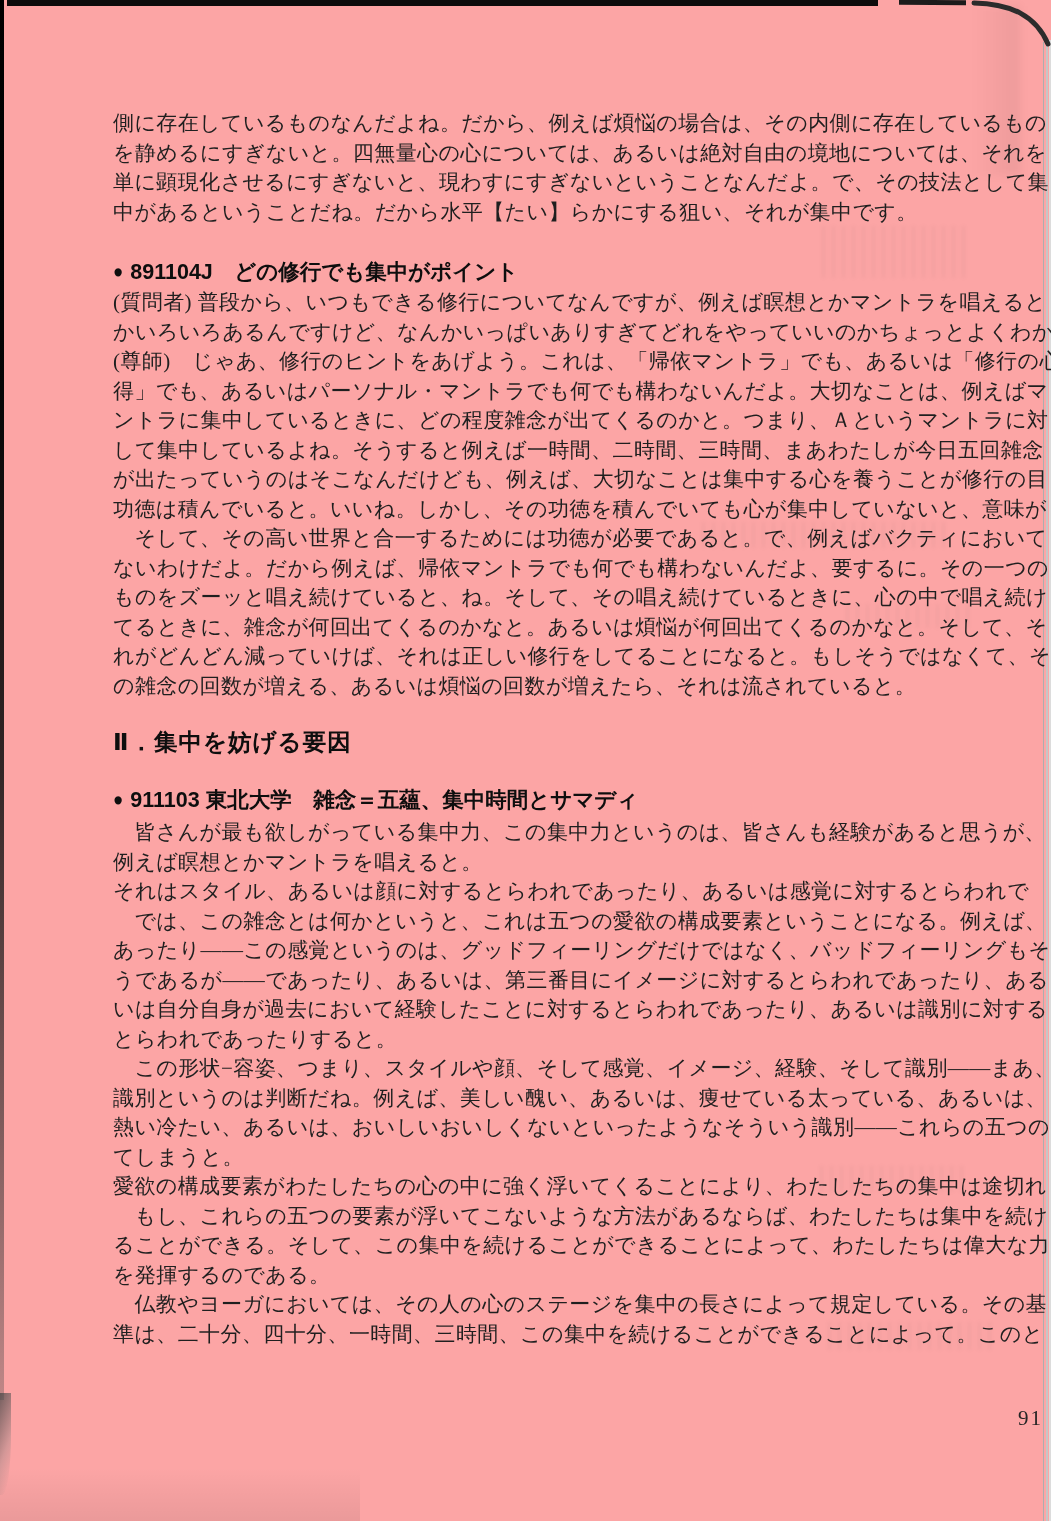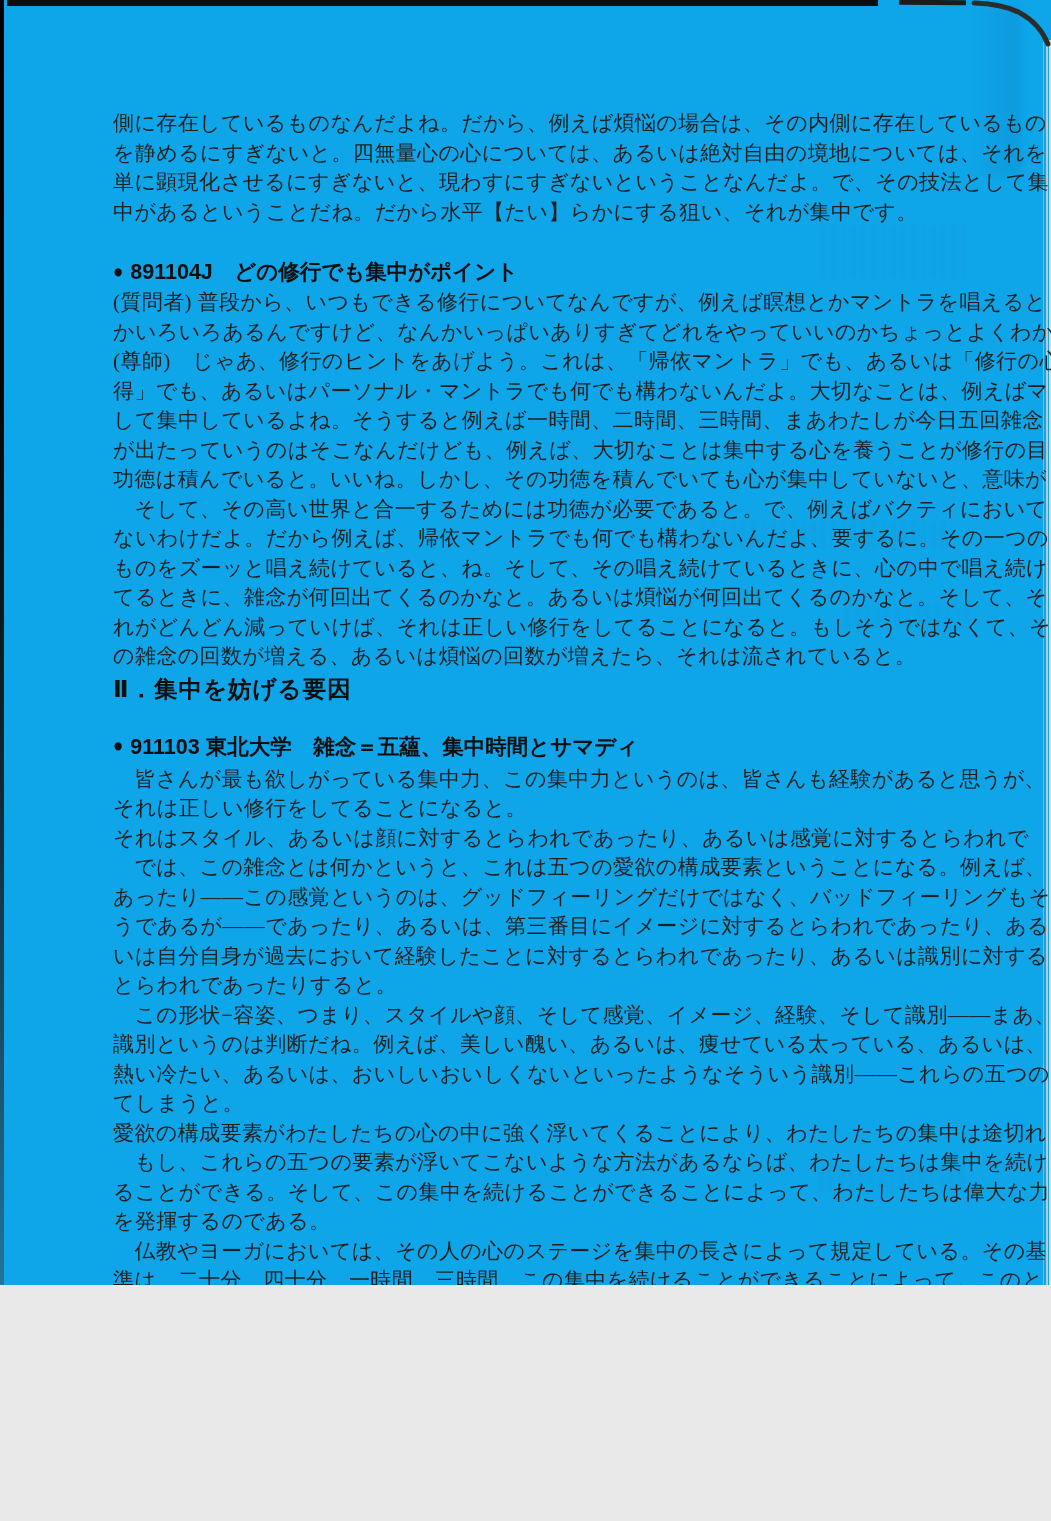--- a/index.html
+++ b/index.html
@@ -1,19 +1,19 @@
 <!DOCTYPE html>
 <html lang="ja"><head>
 <meta charset="utf-8">
 <style>
   html,body{margin:0;padding:0;background:#e9e9e9;}
   .page{
     position:relative;
-    width:1051px;height:1285px;
-    background:#0ea5e9;
+    width:1051px;height:1521px;
+    background:#fca5a5;
     overflow:hidden;
     font-family:"Liberation Serif","DejaVu Serif",serif;
   }
   
   .top-bar{position:absolute;left:7px;top:0;width:871px;height:6px;background:#0d0d0d;}
   .top-bar-2{position:absolute;left:899px;top:0;width:67px;height:5px;background:#1c1c1c;transform:skewY(.4deg);}
   .left-edge-line{position:absolute;left:0;top:0;width:4px;height:1400px;
     background:linear-gradient(to bottom,#000 0%,#060606 28%,rgba(15,15,15,.85) 55%,rgba(40,40,40,.6) 80%,rgba(80,80,80,.35) 100%);}
   .left-wedge{position:absolute;left:0;top:1393px;width:11px;height:102px;
     background:linear-gradient(110deg,rgba(70,70,70,.75),rgba(120,120,120,.3) 55%,rgba(170,170,170,0) 88%);
@@ -38,24 +38,24 @@
   .para{margin:0;}
   .line{height:29.5px;line-height:29.5px;font-size:21px;letter-spacing:.4px;white-space:nowrap;}
   .bullet-heading{display:flex;align-items:center;height:31px;
     font-family:"Liberation Sans","DejaVu Sans",sans-serif;font-weight:bold;font-size:21.5px;color:#0e0e0e;}
   .bullet{font-size:17px;margin-right:7px;transform:scaleY(1.15);}
   .section-heading{height:34px;line-height:34px;
     font-family:"Liberation Sans","DejaVu Sans",sans-serif;font-weight:bold;font-size:23.5px;
     letter-spacing:1px;color:#0e0e0e;}
   
   [data-name="heading-891104J"]{margin-top:29px;margin-bottom:1px;}
-  [data-name="section-heading-2"]{}
+  [data-name="section-heading-2"]{margin-top:24px;}
   [data-name="heading-911103"]{margin-top:25px;margin-bottom:3px;}
-  .footer-page-number{position:absolute;left:0;right:8px;top:1406px;text-align:left;
-    font-size:25px;letter-spacing:2px;color:#242424;}
+  .footer-page-number{position:absolute;left:0;right:8px;top:1406px;text-align:right;
+    font-size:21px;letter-spacing:2px;color:#242424;}
 </style>
 </head>
 <body>
 
 <div class="page" data-name="scanned-book-page">
 
   <div class="top-bar" data-name="scan-border-top"></div>
   <div class="top-bar-2" data-name="scan-border-top-segment"></div>
   <div class="left-edge-line" data-name="scan-border-left"></div>
   <div class="left-wedge" data-name="scan-shadow-bottom-left"></div>
@@ -84,40 +84,41 @@
         <span class="bullet" data-name="bullet-icon">●</span>
         <span data-name="heading-text">891104J　どの修行でも集中がポイント</span>
       </div>
       <div data-name="paragraph-questioner" class="para">
         <div class="line" data-name="text-line">(質問者) 普段から、いつもできる修行についてなんですが、例えば瞑想とかマントラを唱えると</div>
         <div class="line" data-name="text-line">かいろいろあるんですけど、なんかいっぱいありすぎてどれをやっていいのかちょっとよくわか</div>
       </div>
       <div data-name="paragraph-master-answer" class="para">
         <div class="line" data-name="text-line">(尊師)　じゃあ、修行のヒントをあげよう。これは、「帰依マントラ」でも、あるいは「修行の心</div>
         <div class="line" data-name="text-line">得」でも、あるいはパーソナル・マントラでも何でも構わないんだよ。大切なことは、例えばマ</div>
+        <div class="line" data-name="text-line">ントラに集中しているときに、どの程度雑念が出てくるのかと。つまり、Ａというマントラに対</div>
         <div class="line" data-name="text-line">して集中しているよね。そうすると例えば一時間、二時間、三時間、まあわたしが今日五回雑念</div>
         <div class="line" data-name="text-line">が出たっていうのはそこなんだけども、例えば、大切なことは集中する心を養うことが修行の目</div>
       </div>
       <div data-name="paragraph-merit" class="para">
         <div class="line" data-name="text-line">功徳は積んでいると。いいね。しかし、その功徳を積んでいても心が集中していないと、意味が</div>
         <div class="line" data-name="text-line">　そして、その高い世界と合一するためには功徳が必要であると。で、例えばバクティにおいて</div>
         <div class="line" data-name="text-line">ないわけだよ。だから例えば、帰依マントラでも何でも構わないんだよ、要するに。その一つの</div>
         <div class="line" data-name="text-line">ものをズーッと唱え続けていると、ね。そして、その唱え続けているときに、心の中で唱え続け</div>
         <div class="line" data-name="text-line">てるときに、雑念が何回出てくるのかなと。あるいは煩悩が何回出てくるのかなと。そして、そ</div>
         <div class="line" data-name="text-line">れがどんどん減っていけば、それは正しい修行をしてることになると。もしそうではなくて、そ</div>
         <div class="line" data-name="text-line">の雑念の回数が増える、あるいは煩悩の回数が増えたら、それは流されていると。</div>
       </div>
       <div data-name="section-heading-2" class="section-heading">Ⅱ．集中を妨げる要因</div>
       <div data-name="heading-911103" class="bullet-heading">
         <span class="bullet" data-name="bullet-icon">●</span>
         <span data-name="heading-text">911103 東北大学　雑念＝五蘊、集中時間とサマディ</span>
       </div>
       <div data-name="paragraph-concentration" class="para">
         <div class="line" data-name="text-line">　皆さんが最も欲しがっている集中力、この集中力というのは、皆さんも経験があると思うが、</div>
-        <div class="line" data-name="text-line">それは正しい修行をしてることになると。</div>
+        <div class="line" data-name="text-line">例えば瞑想とかマントラを唱えると。</div>
       </div>
       <div data-name="paragraph-five-desires" class="para">
         <div class="line" data-name="text-line">それはスタイル、あるいは顔に対するとらわれであったり、あるいは感覚に対するとらわれで</div>
         <div class="line" data-name="text-line">　では、この雑念とは何かというと、これは五つの愛欲の構成要素ということになる。例えば、</div>
         <div class="line" data-name="text-line">あったり——この感覚というのは、グッドフィーリングだけではなく、バッドフィーリングもそ</div>
         <div class="line" data-name="text-line">うであるが——であったり、あるいは、第三番目にイメージに対するとらわれであったり、ある</div>
         <div class="line" data-name="text-line">いは自分自身が過去において経験したことに対するとらわれであったり、あるいは識別に対する</div>
         <div class="line" data-name="text-line">とらわれであったりすると。</div>
       </div>
       <div data-name="paragraph-discernment" class="para">

